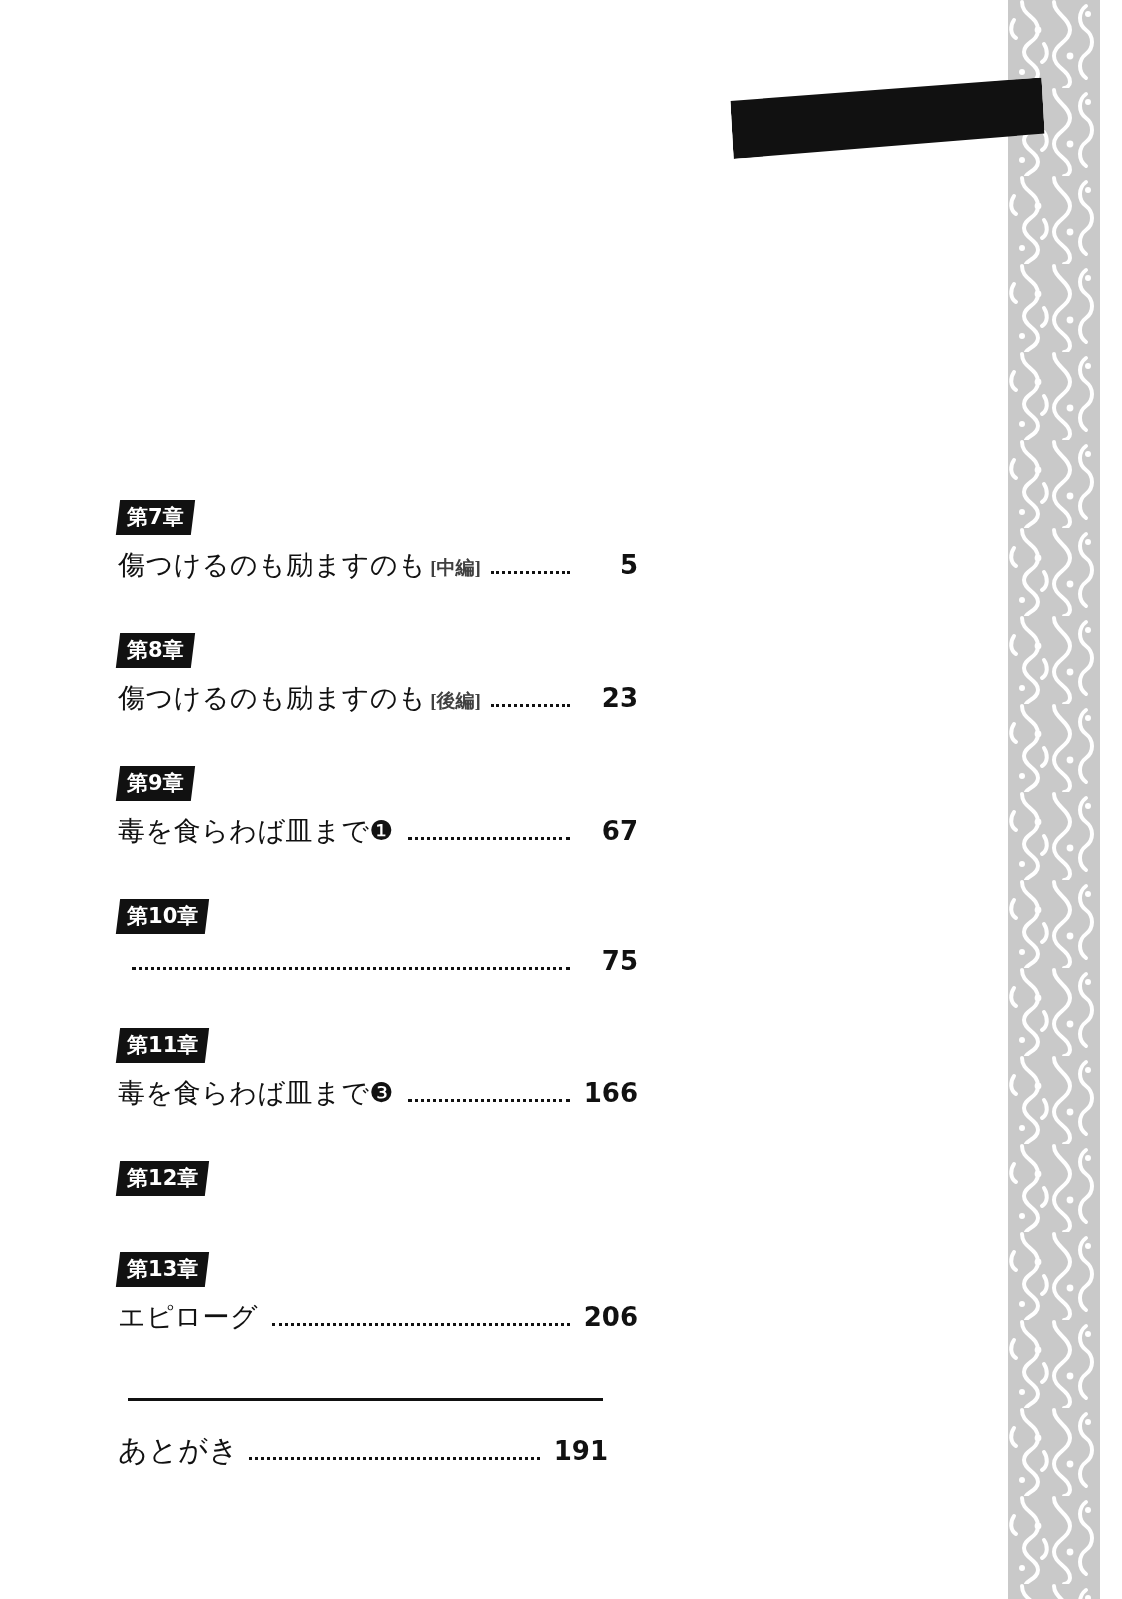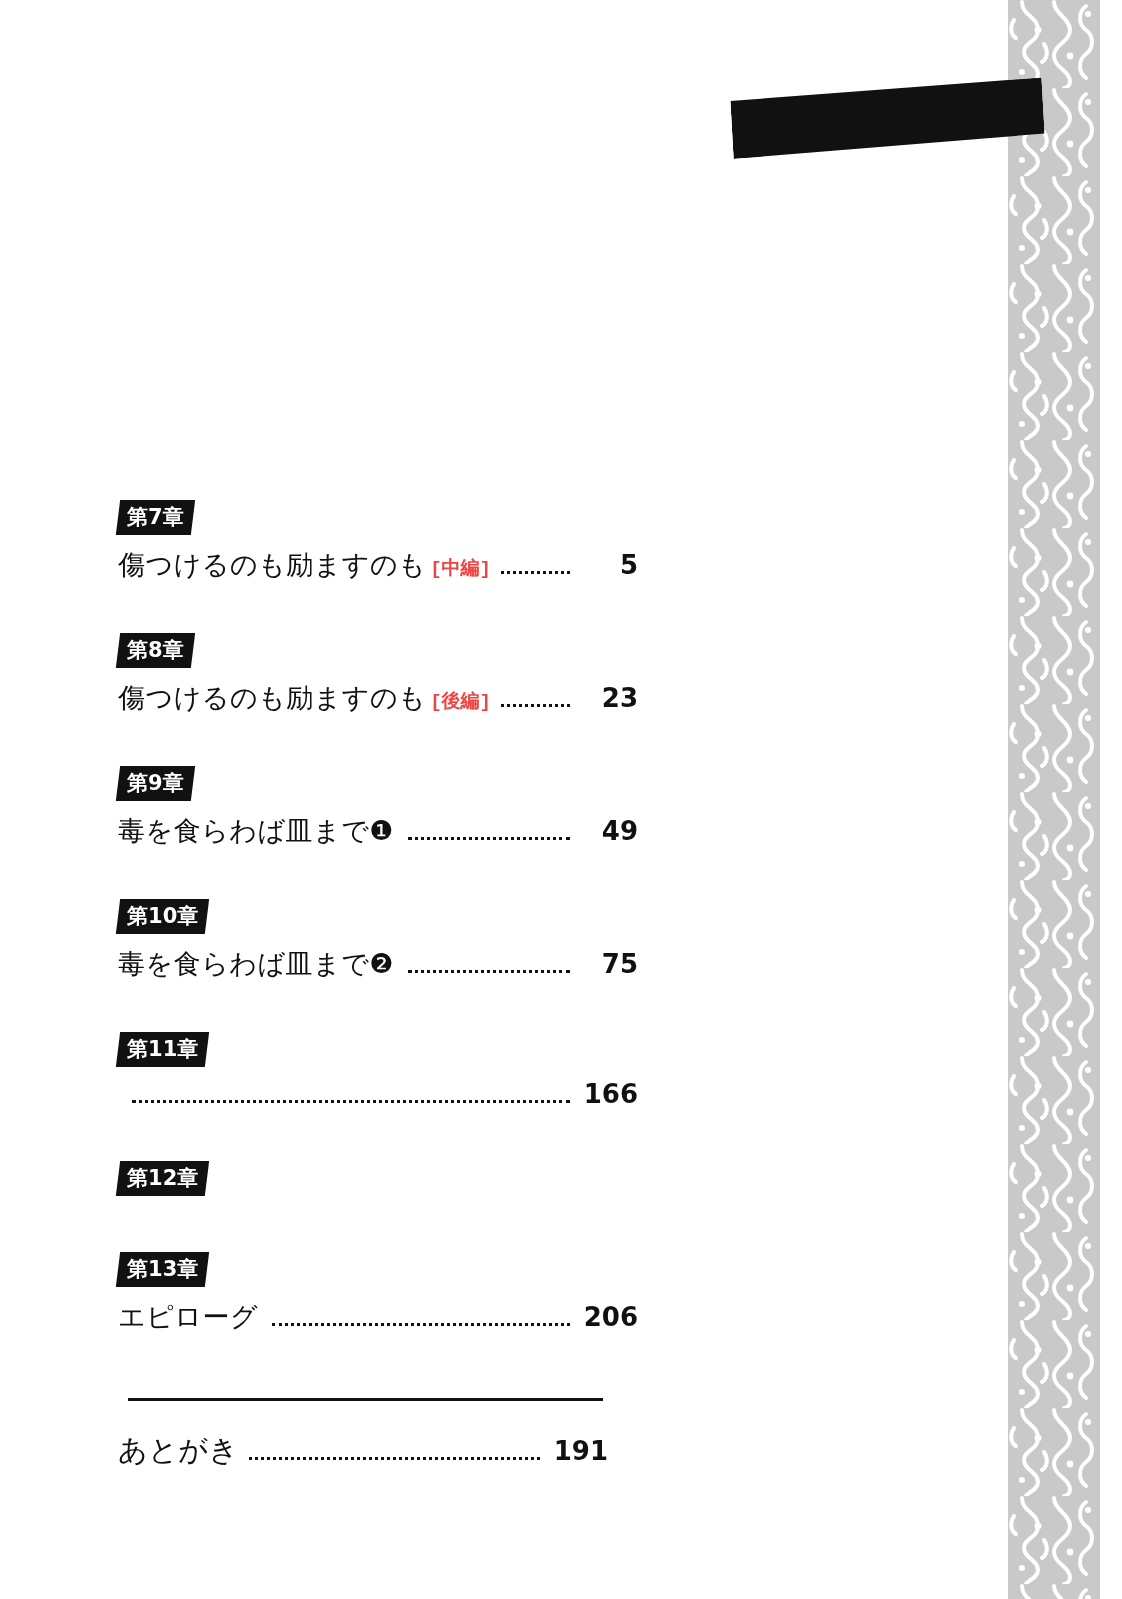--- a/index.html
+++ b/index.html
@@ -114,24 +114,24 @@
   }
   .entry-title {
     font-family: "DejaVu Sans", "Liberation Sans", sans-serif;
     font-weight: normal;
     font-size: 27px;
     color: #111111;
     white-space: nowrap;
     letter-spacing: 0.5px;
   }
   .entry-sub {
-    font-family: Liberation Mono, monospace;
+    font-family: Liberation Serif, serif;
     font-weight: bold;
     font-size: 19px;
-    color: #ef4444;
+    color: #404040;
     white-space: nowrap;
     padding-left: 4px;
   }
   .leader {
     flex: 1 1 auto;
     border-bottom: 3px dotted #111111;
     margin: 0 10px 8px 10px;
     height: 0;
   }
   .entry-page {
@@ -219,37 +219,37 @@
       <span class="entry-page">23</span>
     </div>
   </div>
 
   <div class="toc-entry">
     <div class="chapter-tag"><span>第9章</span></div>
     <div class="entry-line">
       <span class="entry-title">毒を食らわば皿まで❶</span>
       <span class="entry-sub"></span>
       <span class="leader"></span>
-      <span class="entry-page">49</span>
+      <span class="entry-page">67</span>
     </div>
   </div>
 
   <div class="toc-entry">
     <div class="chapter-tag"><span>第10章</span></div>
     <div class="entry-line">
-      <span class="entry-title">毒を食らわば皿まで❷</span>
       <span class="entry-sub"></span>
       <span class="leader"></span>
       <span class="entry-page">75</span>
     </div>
   </div>
 
   <div class="toc-entry">
     <div class="chapter-tag"><span>第11章</span></div>
     <div class="entry-line">
+      <span class="entry-title">毒を食らわば皿まで❸</span>
       <span class="entry-sub"></span>
       <span class="leader"></span>
       <span class="entry-page">166</span>
     </div>
   </div>
 
   <div class="toc-entry">
     <div class="chapter-tag"><span>第12章</span></div>
   </div>
 

